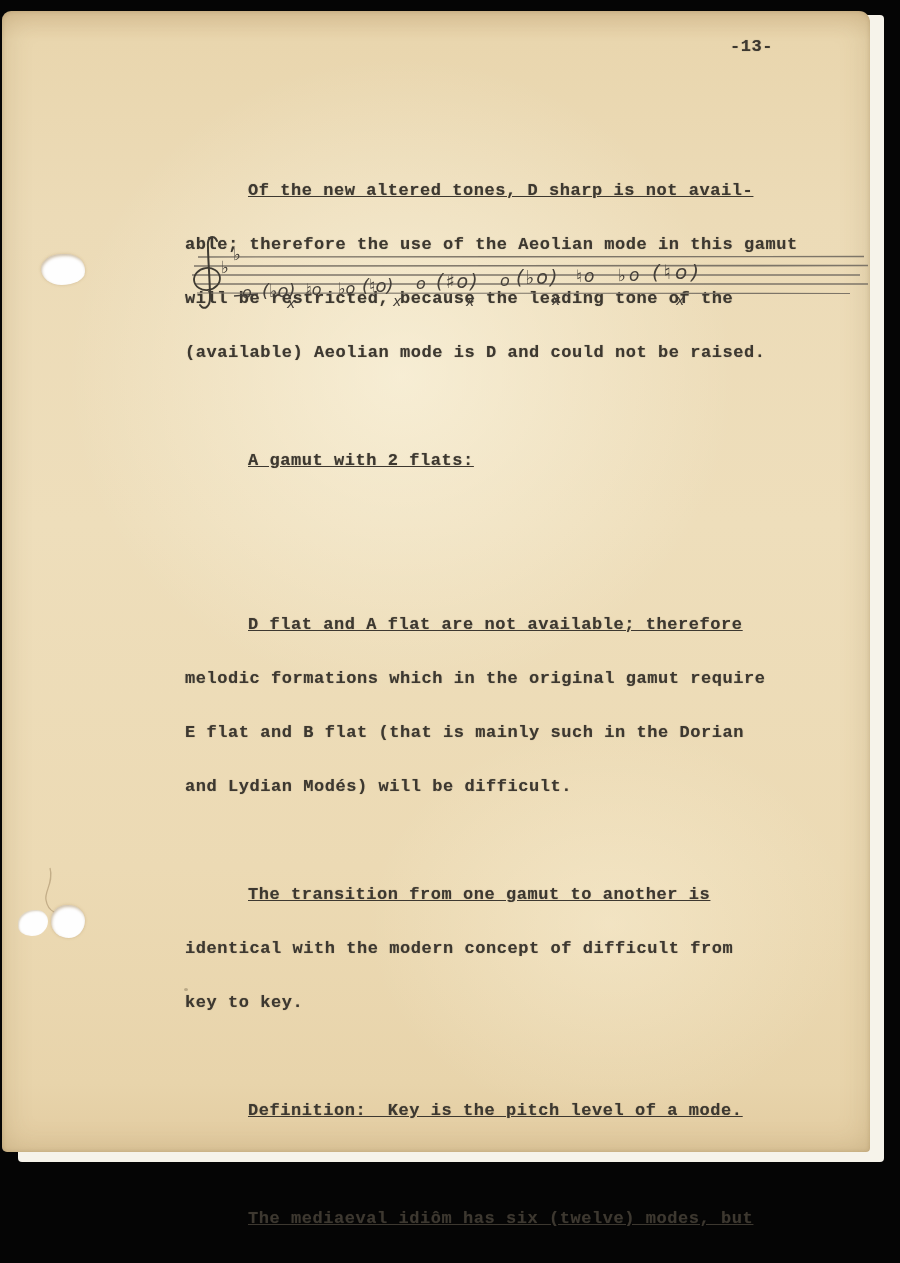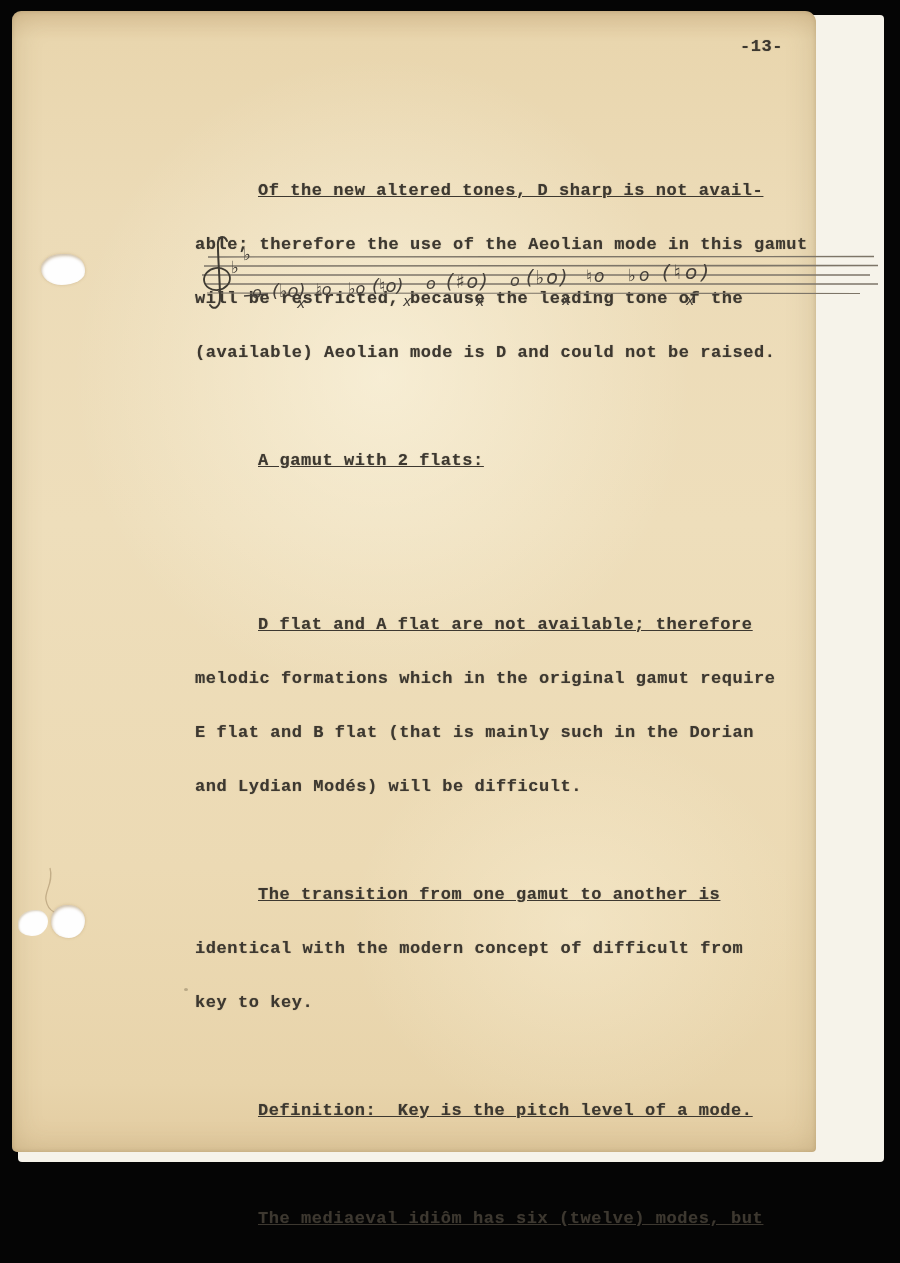--- a/index.html
+++ b/index.html
@@ -9,21 +9,21 @@
     background:#050505; overflow:hidden;
     font-family:"Liberation Mono","DejaVu Sans Mono",monospace;
   }
   
   .under-sheet {
     position:absolute; left:18px; top:15px; width:866px; height:1147px;
     background:#f6f3ea; border-radius:4px;
   }
   
   .paper {
-    position:absolute; left:12px; top:11px; width:804px; height:1141px;
+    position:absolute; left:2px; top:11px; width:868px; height:1141px;
     border-radius:9px 11px 4px 5px;
     background:
       radial-gradient(ellipse 55% 40% at 46% 32%, rgba(255,251,234,0.55), rgba(255,251,234,0) 70%),
       radial-gradient(ellipse 40% 25% at 70% 80%, rgba(255,248,226,0.35), rgba(255,248,226,0) 70%),
       linear-gradient(180deg,#e0c89e 0%, #e9d6ae 2.5%, #ecdbb7 18%, #eedebb 45%, #ecdab4 75%, #e8d4ab 94%, #e2cba0 100%);
     box-shadow: inset 0 0 30px rgba(120,90,40,.22), inset 0 0 4px rgba(110,80,35,.25);
   }
   .typed {
     color:#3d3830; font-size:17px; line-height:18px; font-weight:700;
     letter-spacing:0.55px; white-space:pre; text-shadow:0 0 1px rgba(61,56,48,.55);

